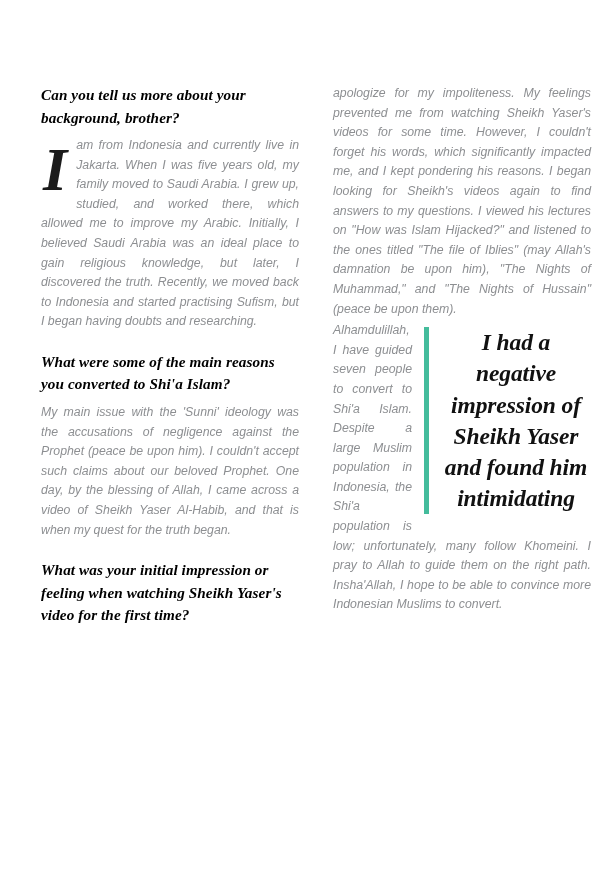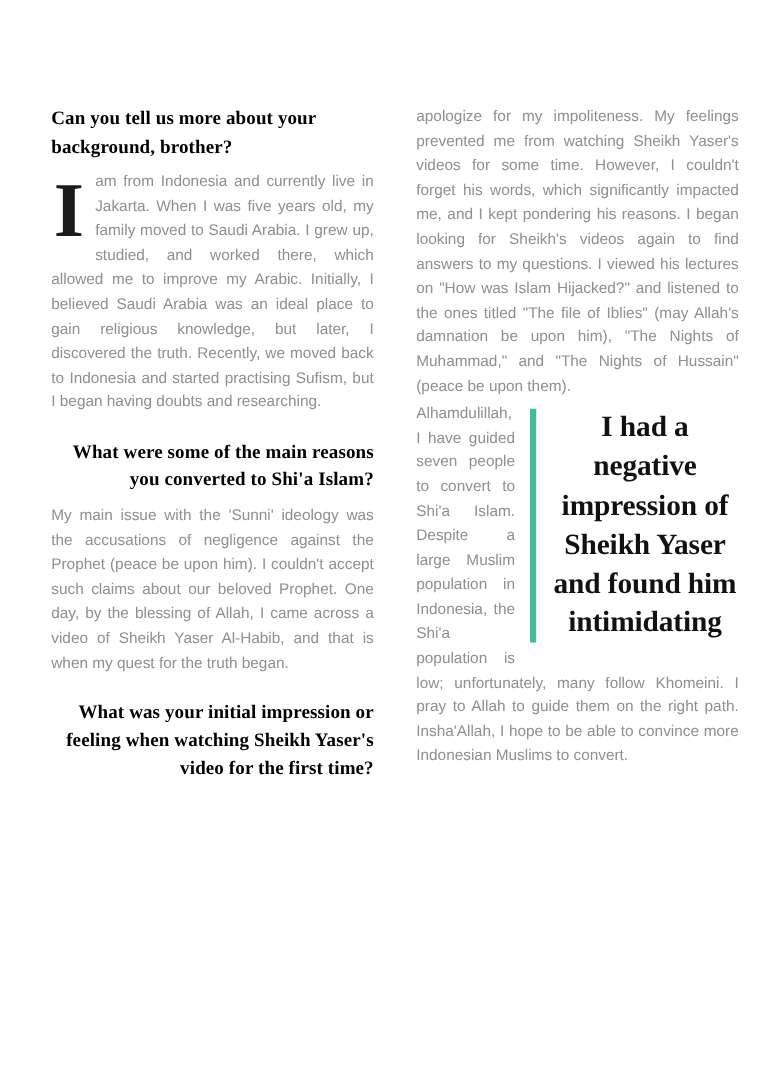--- a/index.html
+++ b/index.html
@@ -16,20 +16,21 @@
     -webkit-font-smoothing: antialiased;
   }
 
   .page {
     position: absolute;
     left: 0; top: 0;
     width: 615px;
     height: 816px;
     background: #ffffff;
     overflow: hidden;
+    font-style: italic;
   }
 
   
   .columns {
     position: absolute;
     left: 41px;
     top: 84px;
     width: 533px;
     height: 716px;
   }
@@ -44,21 +45,21 @@
   
   .q-head {
     font-family: "Liberation Serif", serif;
     font-weight: bold;
     font-size: 15.2px;
     line-height: 22.5px;
     color: #000000;
     margin: 0 0 7px 0;
     letter-spacing: 0.1px;
   }
-  .q-head.spaced { margin-top: 19px; text-align: right; }
+  .q-head.spaced { margin-top: 19px; }
 
   
   .para {
     font-family: "Liberation Sans", sans-serif;
     font-size: 12.3px;
     line-height: 19.6px;
     color: #8d8f92;
     text-align: justify;
     margin: 0 0 2px 0;
     hyphens: none;

